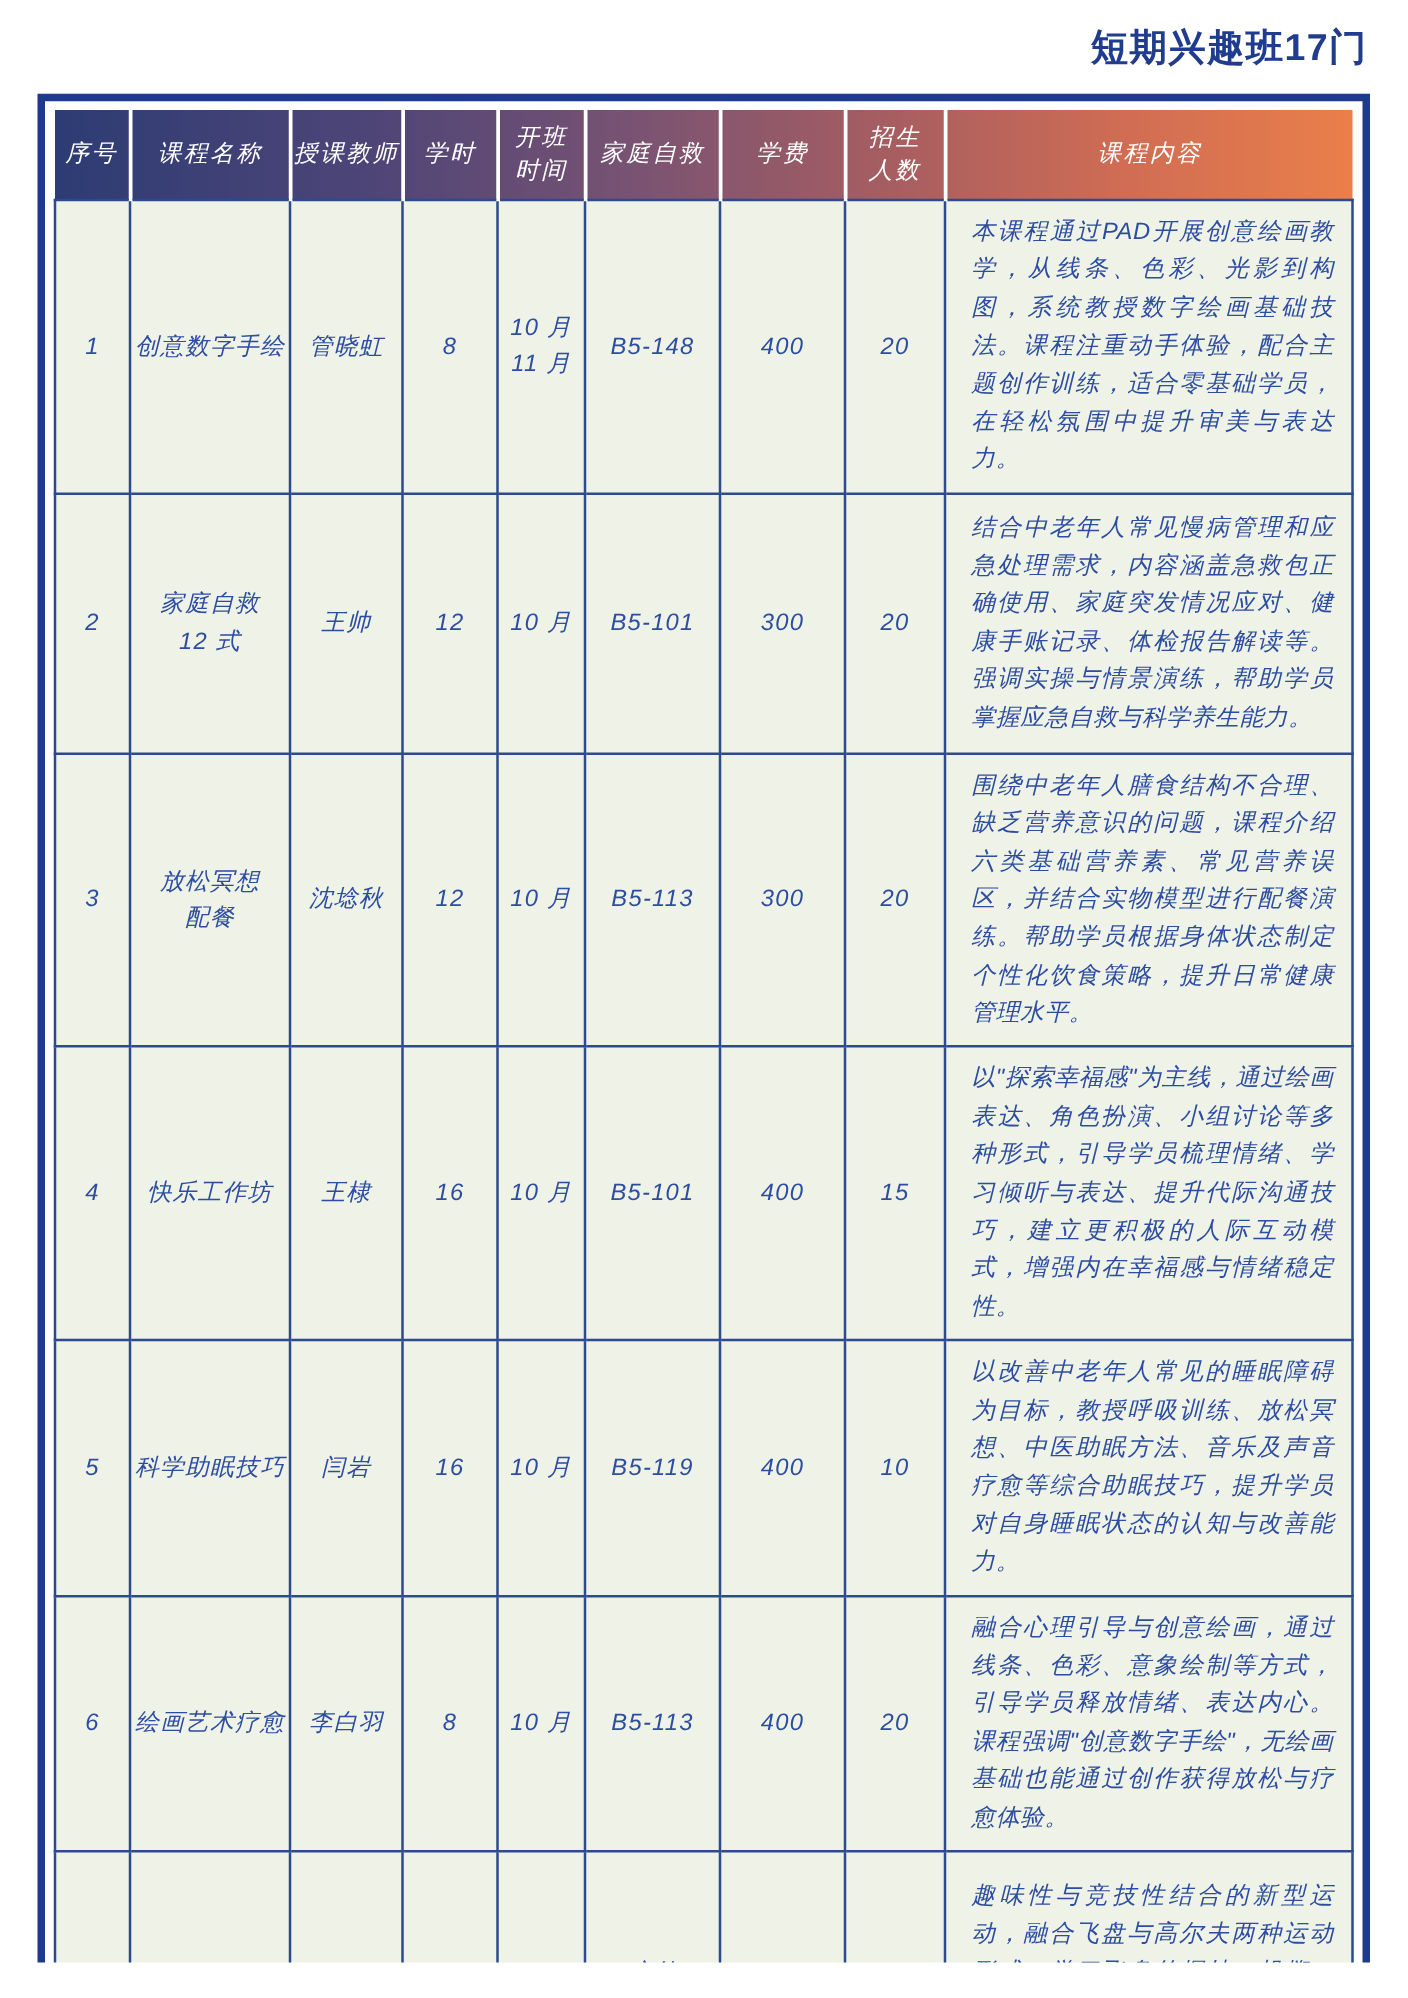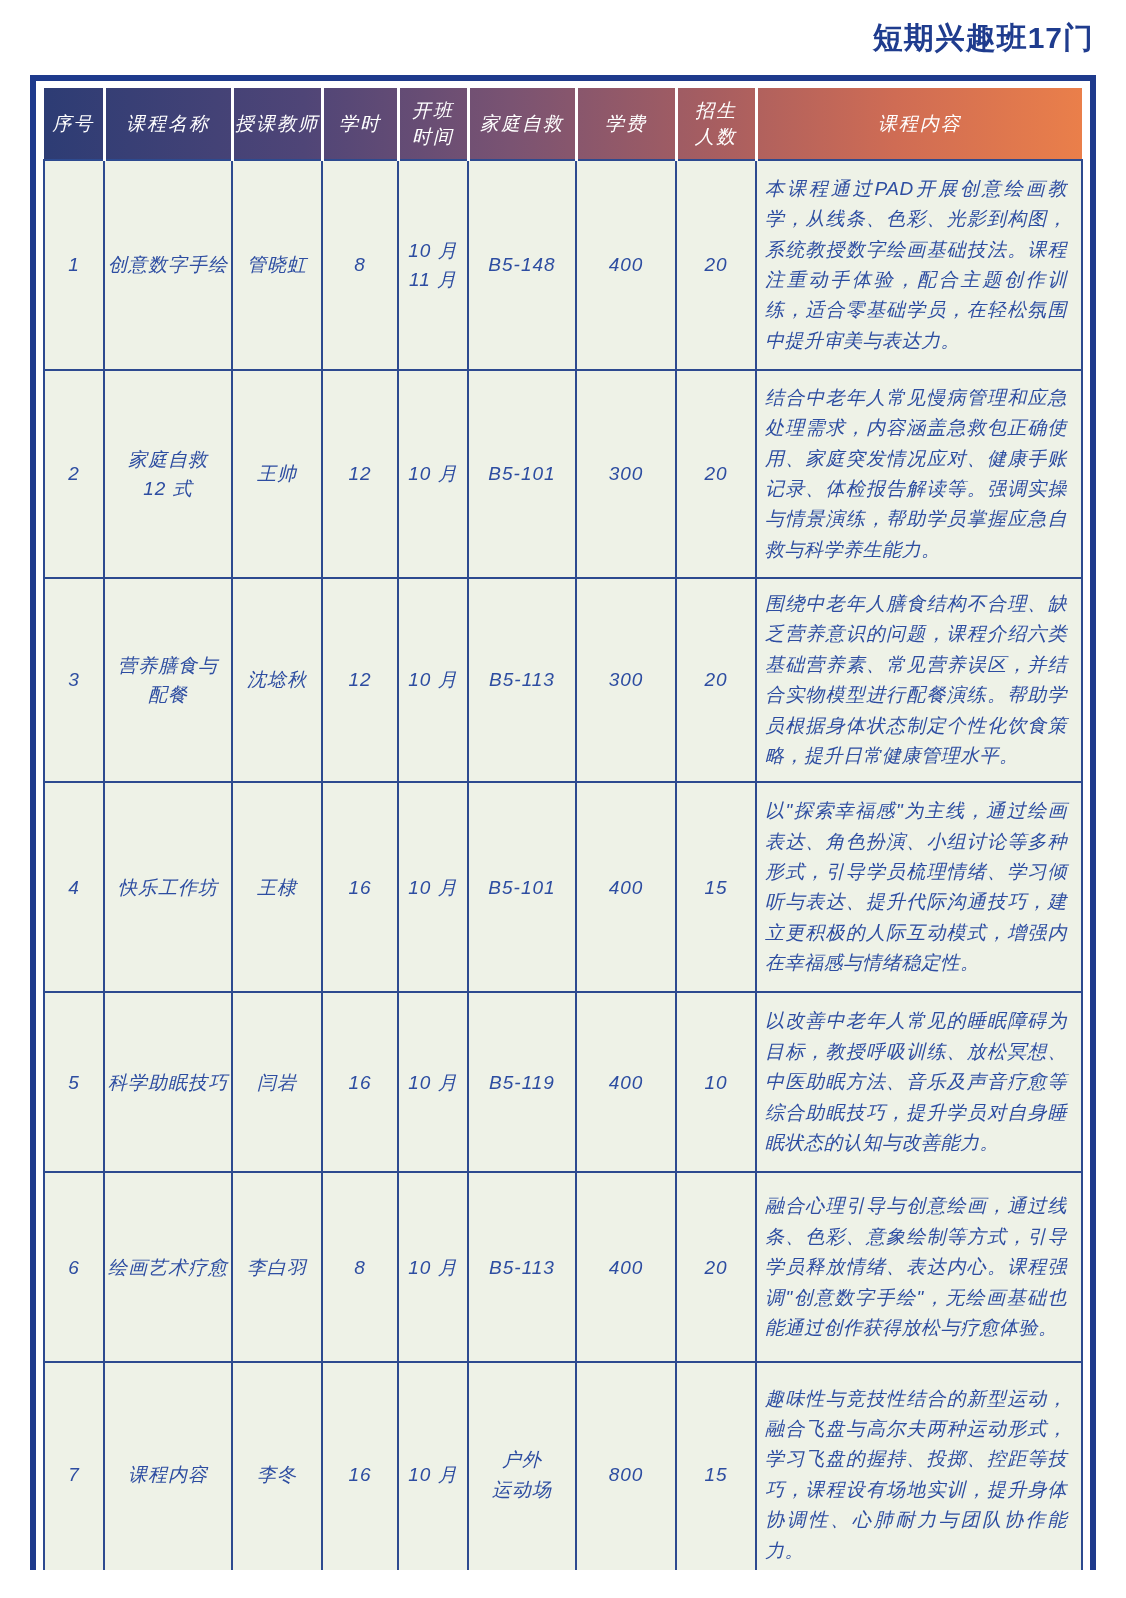--- a/index.html
+++ b/index.html
@@ -57,21 +57,21 @@
     font-size: 19px;
     text-align: center;
     vertical-align: middle;
     white-space: pre-line;
     line-height: 1.55;
     letter-spacing: 1px;
   }
   td.c-content {
     text-align: justify;
     white-space: normal;
-    padding: 10px 14px 10px 8px;
+    padding: 10px 14px 10px 20px;
     line-height: 1.6;
     letter-spacing: 0.5px;
     margin-left: 16px;
   }
   tr.r1 { height: 210px; }
   tr.r2 { height: 208px; }
   tr.r3 { height: 197px; }
   tr.r4 { height: 210px; }
   tr.r5 { height: 180px; }
   tr.r6 { height: 190px; }
@@ -140,21 +140,21 @@
           <td class="c-teacher">王帅</td>
           <td class="c-hours">12</td>
           <td class="c-schedule">10 月</td>
           <td class="c-classroom">B5-101</td>
           <td class="c-fee">300</td>
           <td class="c-enroll">20</td>
           <td class="c-content">结合中老年人常见慢病管理和应急处理需求，内容涵盖急救包正确使用、家庭突发情况应对、健康手账记录、体检报告解读等。强调实操与情景演练，帮助学员掌握应急自救与科学养生能力。</td>
         </tr>
         <tr class="r3">
           <td class="c-no">3</td>
-          <td class="c-name">营养膳食与
+          <td class="c-name">放松冥想
 配餐</td>
           <td class="c-teacher">沈埝秋</td>
           <td class="c-hours">12</td>
           <td class="c-schedule">10 月</td>
           <td class="c-classroom">B5-113</td>
           <td class="c-fee">300</td>
           <td class="c-enroll">20</td>
           <td class="c-content">围绕中老年人膳食结构不合理、缺乏营养意识的问题，课程介绍六类基础营养素、常见营养误区，并结合实物模型进行配餐演练。帮助学员根据身体状态制定个性化饮食策略，提升日常健康管理水平。</td>
         </tr>
         <tr class="r4">

